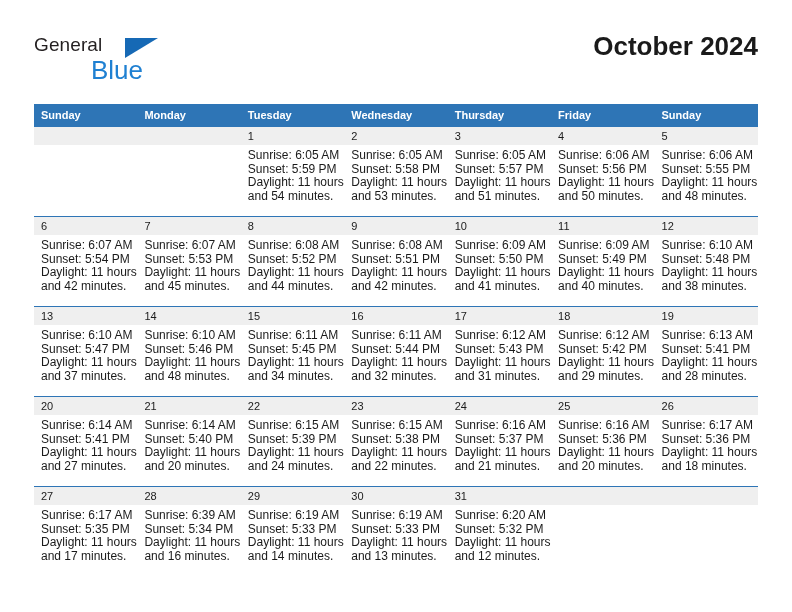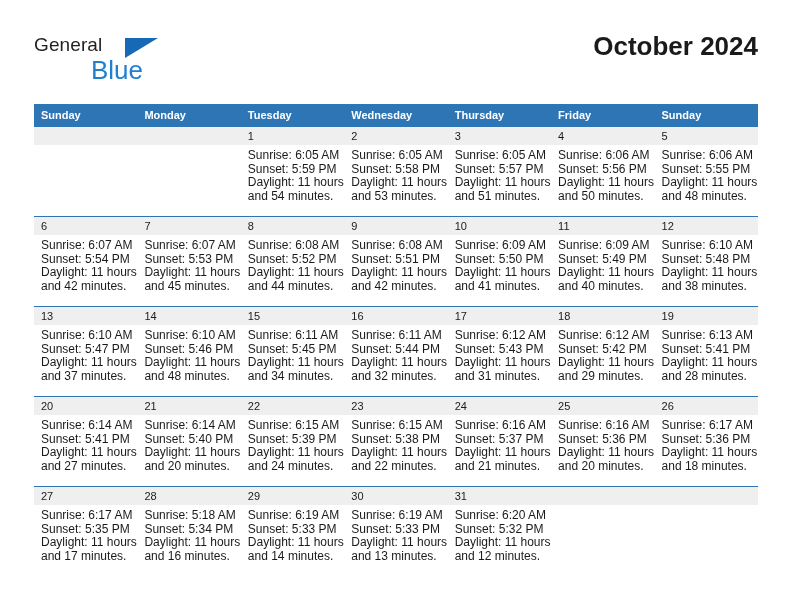--- a/index.html
+++ b/index.html
@@ -491,21 +491,21 @@
                   <div>Sunset: 5:35 PM</div>
                   <div>Daylight: 11 hours</div>
                   <div>and 17 minutes.</div>
                 </div>
               </div>
             </td>
             <td>
               <div class="daycell">
                 <div class="daynum-band">28</div>
                 <div class="daylines">
-                  <div>Sunrise: 5:18 AM</div>
+                  <div>Sunrise: 6:39 AM</div>
                   <div>Sunset: 5:34 PM</div>
                   <div>Daylight: 11 hours</div>
                   <div>and 16 minutes.</div>
                 </div>
               </div>
             </td>
             <td>
               <div class="daycell">
                 <div class="daynum-band">29</div>
                 <div class="daylines">

